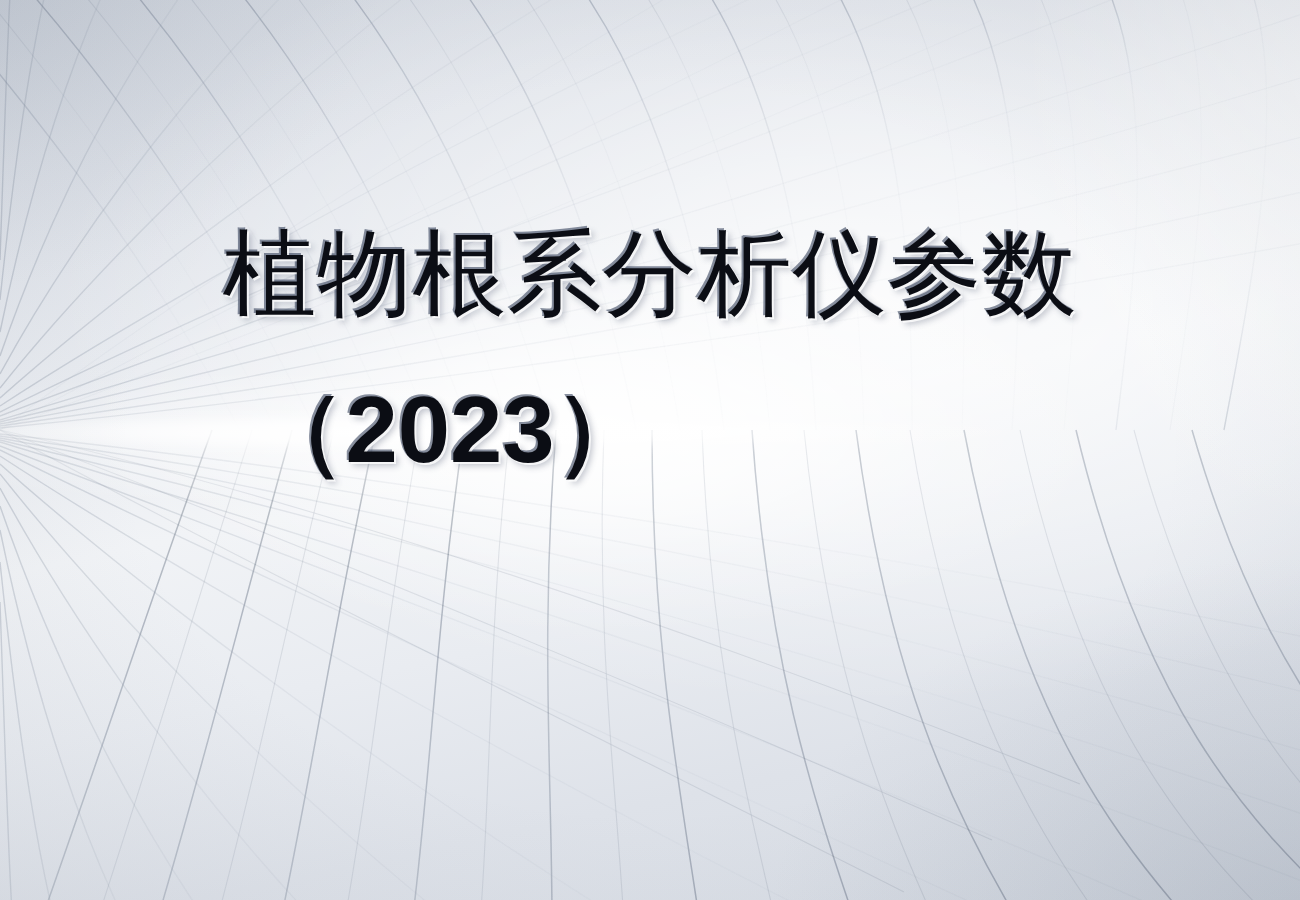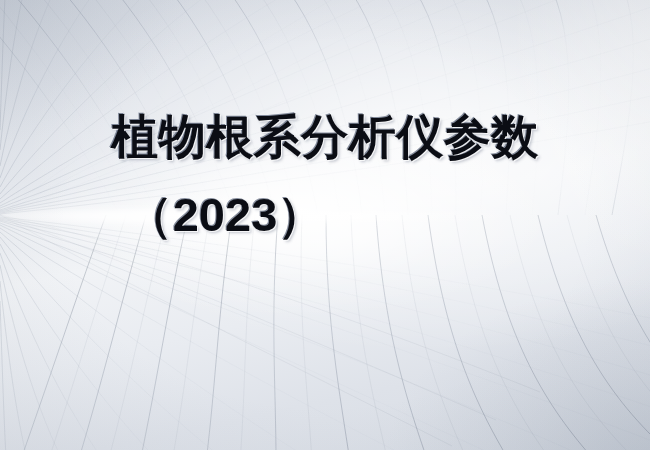--- a/index.html
+++ b/index.html
@@ -83,21 +83,21 @@
   
   #text-block {
     position: absolute;
     left: 0;
     top: 112px;
     width: 650px;
     text-align: center;
   }
   #title-line {
     font-size: 47px;
-    font-weight: bold;
+    font-weight: normal;
     letter-spacing: 0.5px;
     line-height: 1.06;
     color: #0b0d14;
     text-shadow:
        1px  1px 0 rgba(255,255,255,0.80),
       -1px -1px 0 rgba(40,52,80,0.55),
        2px  2px 3px rgba(60,70,95,0.30);
     white-space: nowrap;
   }
   #subtitle-line {

